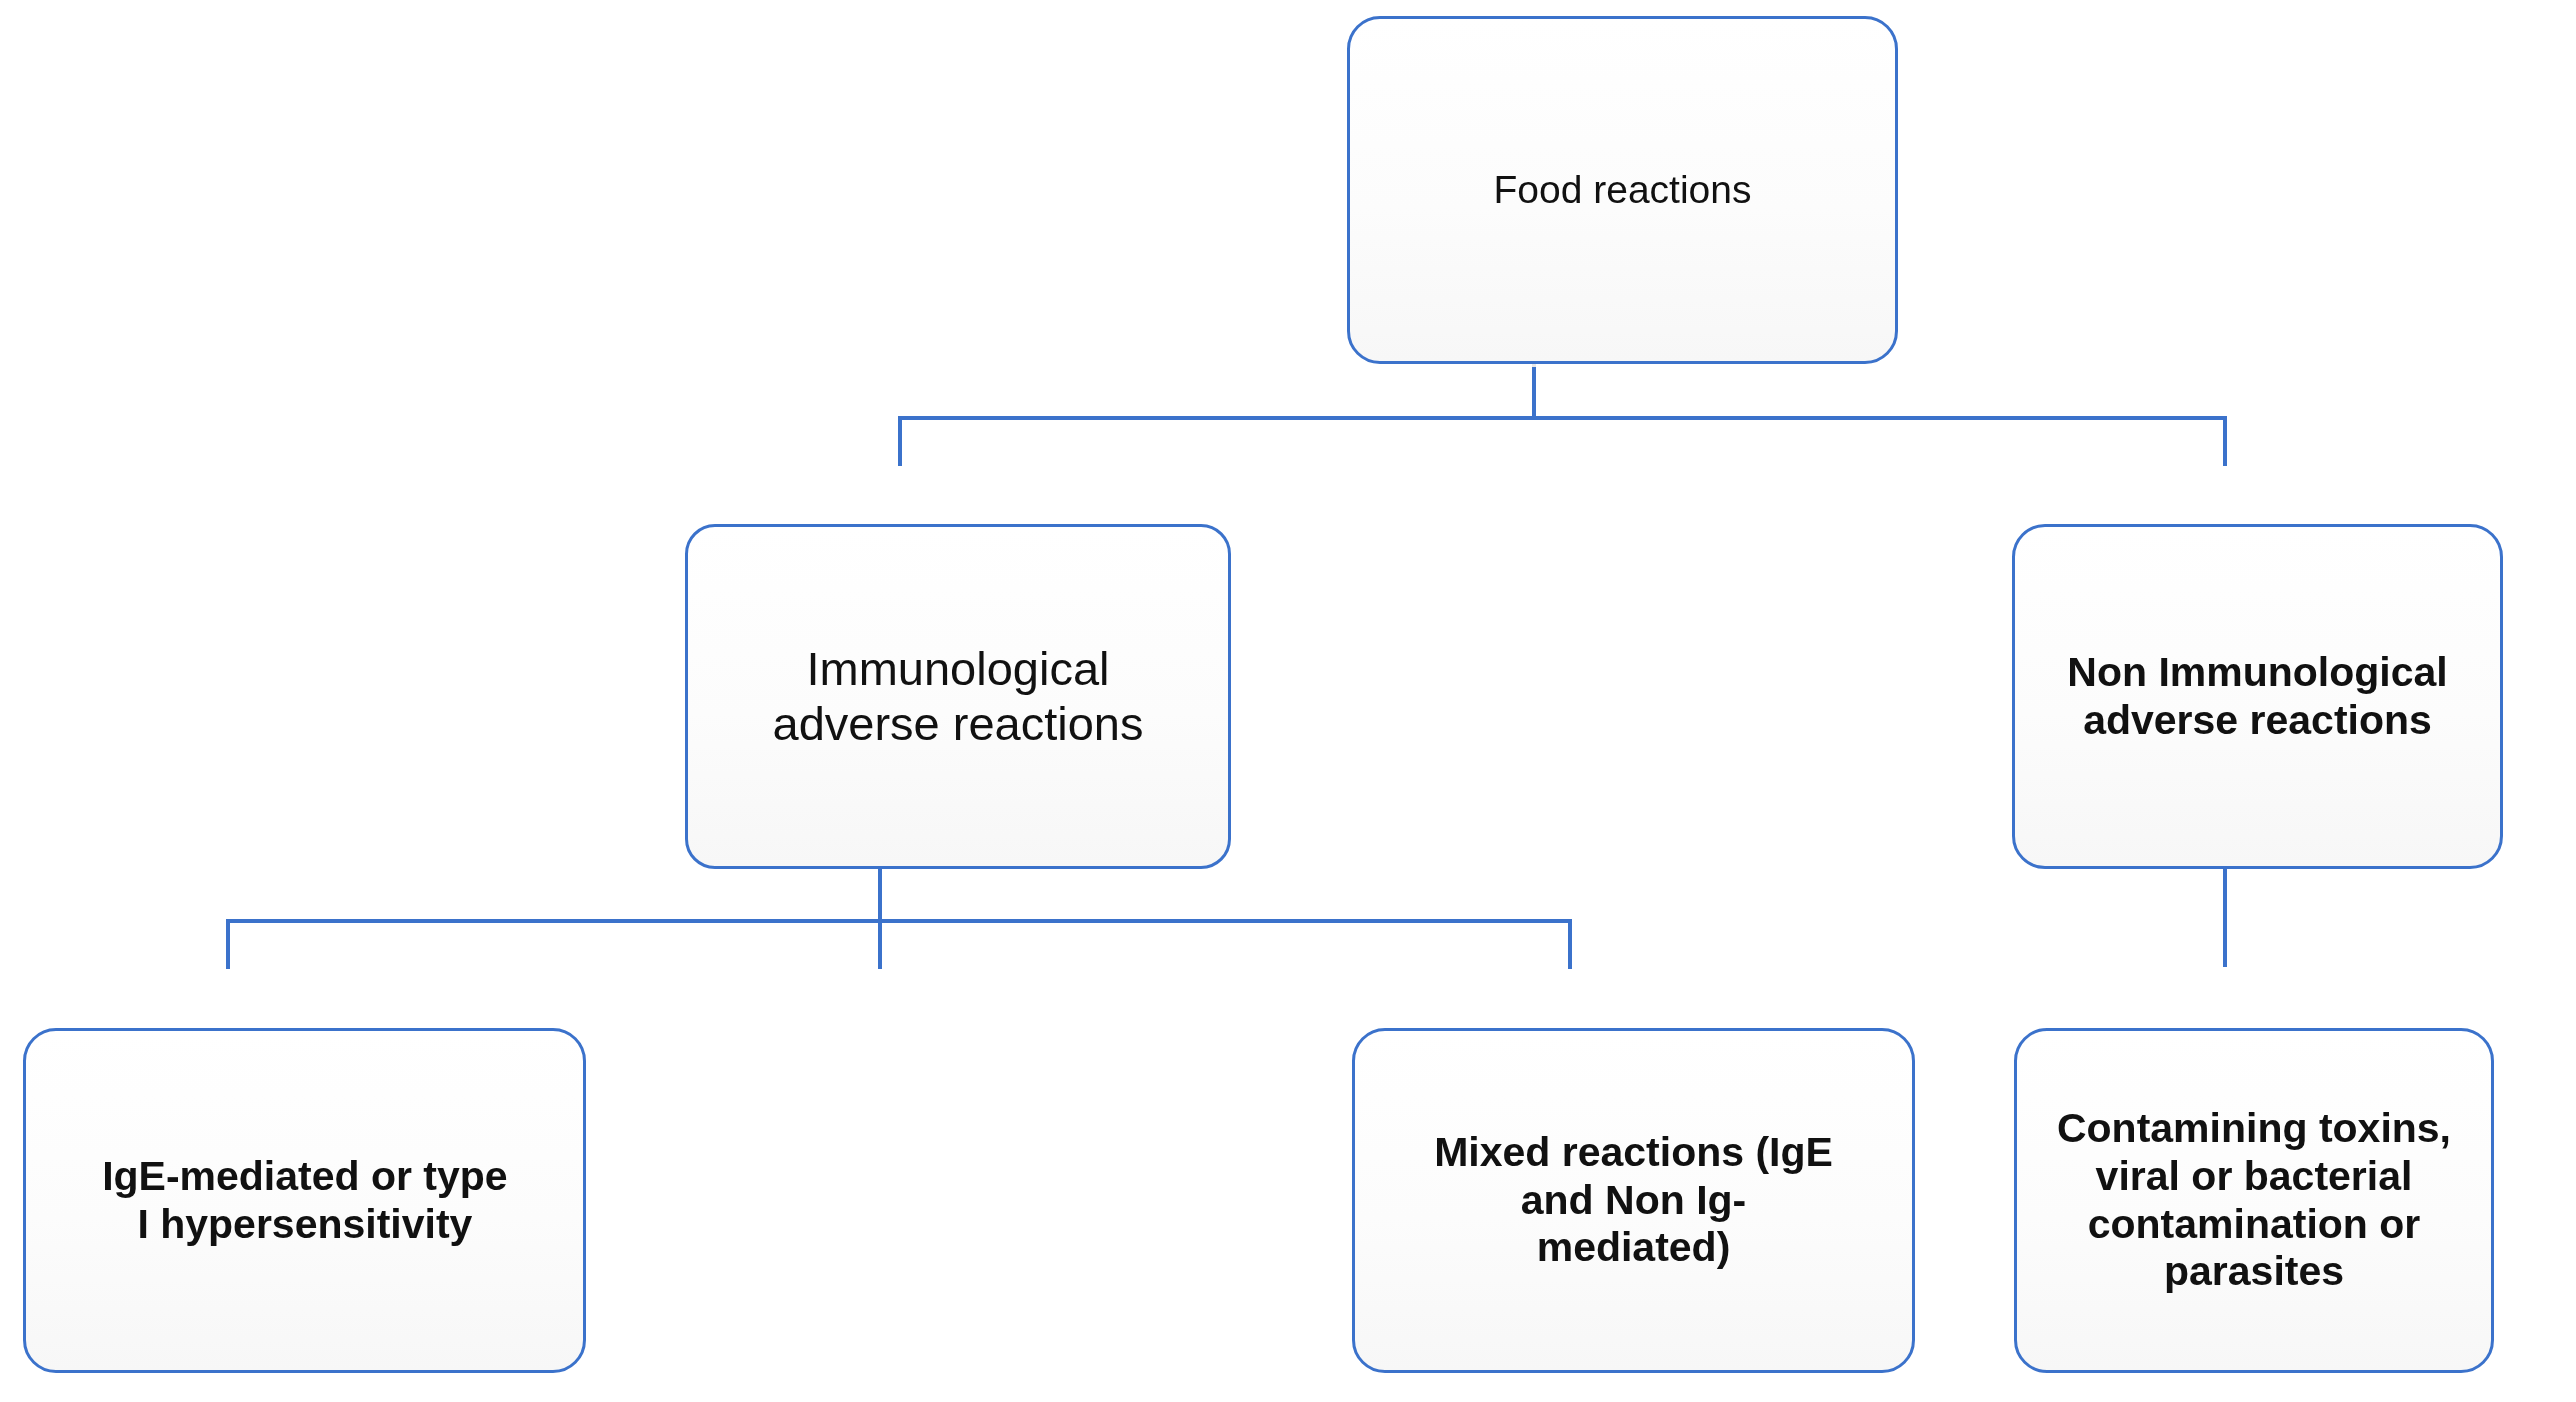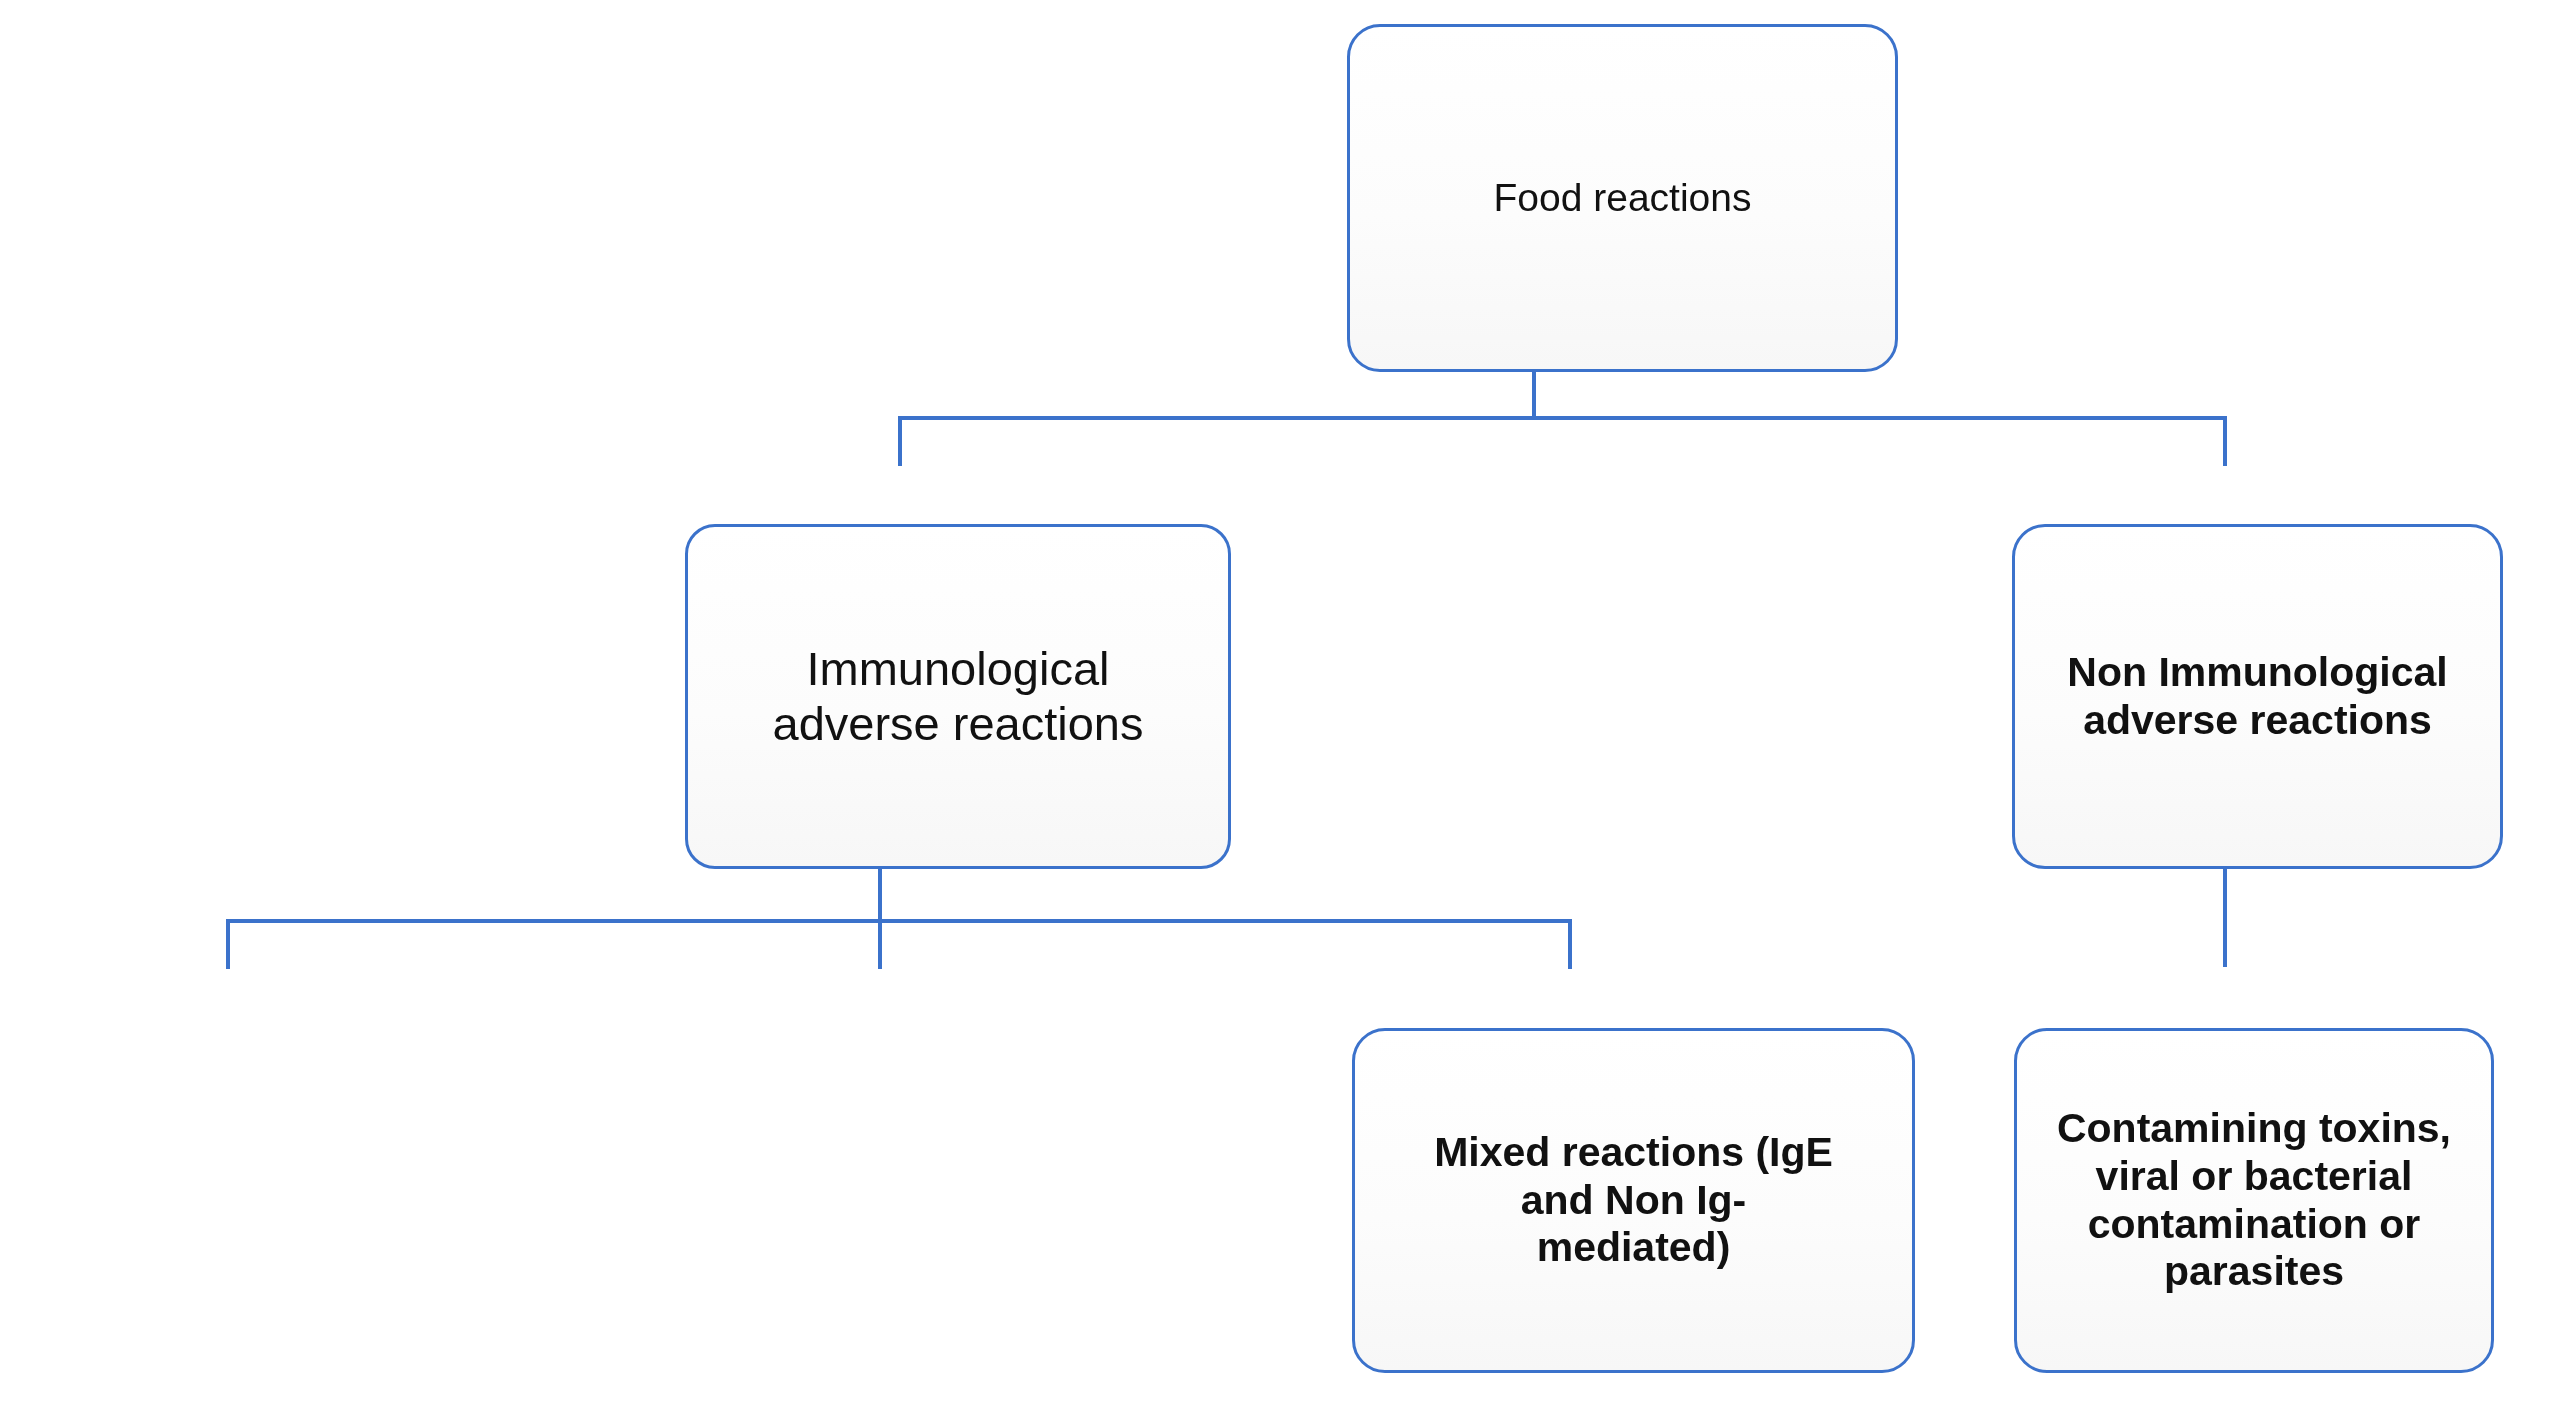--- a/index.html
+++ b/index.html
@@ -78,34 +78,38 @@
   <div class="conn v" style="left:2223px; top:416px; height:50px;"></div>
 
   <div class="conn v" style="left:878px; top:867px; height:55px;"></div>
   <div class="conn h" style="left:226px; top:919px; width:1346px;"></div>
   <div class="conn v" style="left:226px; top:919px; height:50px;"></div>
   <div class="conn v" style="left:878px; top:919px; height:50px;"></div>
   <div class="conn v" style="left:1568px; top:919px; height:50px;"></div>
 
   <div class="conn v" style="left:2223px; top:867px; height:100px;"></div>
 
-  <div class="node n-root" style="left:1347px; top:24px; width:551px; height:348px;">
+  <div class="node n-root" style="left:1347px; top:16px; width:551px; height:348px;">
     <span class="label">Food reactions</span>
   </div>
 
   <div class="node n-lvl2" style="left:685px; top:524px; width:546px; height:345px;">
     <span class="label">Immunological
 adverse reactions</span>
   </div>
 
   <div class="node n-lvl2-b" style="left:2012px; top:524px; width:491px; height:345px;">
     <span class="label">Non Immunological
 adverse reactions</span>
   </div>
 
+  <div class="node n-leaf" style="left:23.4px; top:1028px; width:563px; height:345px;">
+    <span class="label">IgE-mediated or type
+I hypersensitivity</span>
+  </div>
 
 
   <div class="node n-leaf" style="left:1352px; top:1028px; width:563px; height:345px;justify-content:center;">
     <span class="label">Mixed reactions (IgE
 and Non Ig-
 mediated)</span>
   </div>
 
   <div class="node n-leaf" style="left:2014px; top:1028px; width:480px; height:345px;">
     <span class="label">Contamining toxins,

